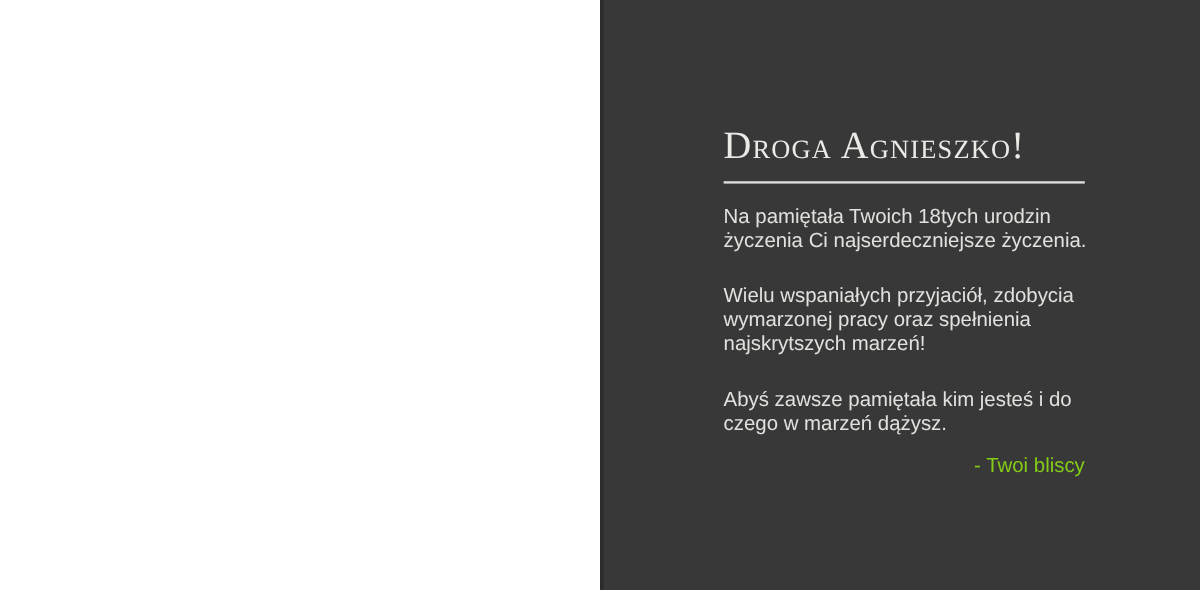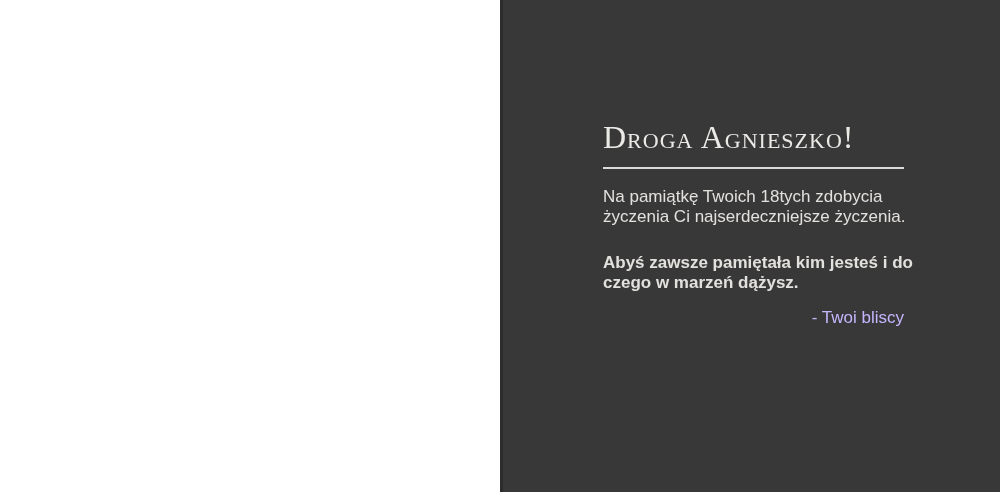--- a/index.html
+++ b/index.html
@@ -24,21 +24,21 @@
   .dark-panel {
     position: absolute;
     left: 500px; top: 0;
     width: 500px; height: 492px;
     background: #383838;
     border-left: 3px solid #2c2c2d;
   }
   .content {
     position: absolute;
     left: 100px;  
-    top: 16px;
+    top: 0;
     width: 301px;
   }
   .greeting-title {
     margin-top: 102px;
     font-family: "Liberation Serif", "DejaVu Serif", serif;
     font-variant: small-caps;
     font-weight: 400;
     font-size: 32px;
     line-height: 38px;
     letter-spacing: 1px;
@@ -52,27 +52,27 @@
     border-top: 2px solid #dddbd7;
     width: 301px;
   }
   .body-text {
     margin-top: 18px;
     font-size: 17px;
     line-height: 20px;
     color: #e3e1de;
   }
   .paragraph { margin-bottom: 26px; }
-  .paragraph:last-child { margin-bottom: 1px; font-weight: bold; }
+  .paragraph:last-child { margin-bottom: 1px; }
   .line { white-space: nowrap; }
   .signature {
     margin-top: 15px;
     font-size: 17px;
     line-height: 20px;
-    color: #c4b5fd;
+    color: #84cc16;
     text-align: right;
     white-space: nowrap;
   }
 </style>
 </head>
 <body>
 
 <div class="card">
 
   <div class="white-half"></div>
@@ -80,24 +80,29 @@
   <div class="dark-panel">
     <div class="content">
 
       <h1 class="greeting-title">Droga Agnieszko!</h1>
 
       <hr class="title-divider">
 
       <div class="body-text">
 
         <div class="paragraph">
-          <div class="line">Na pamiątkę Twoich 18tych zdobycia</div>
+          <div class="line">Na pamiętała Twoich 18tych urodzin</div>
           <div class="line">życzenia Ci najserdeczniejsze życzenia.</div>
         </div>
 
+        <div class="paragraph">
+          <div class="line">Wielu wspaniałych przyjaciół, zdobycia</div>
+          <div class="line">wymarzonej pracy oraz spełnienia</div>
+          <div class="line">najskrytszych marzeń!</div>
+        </div>
 
         <div class="paragraph">
           <div class="line">Abyś zawsze pamiętała kim jesteś i do</div>
           <div class="line">czego w marzeń dążysz.</div>
         </div>
 
       </div>
 
       <div class="signature">- Twoi bliscy</div>
 

